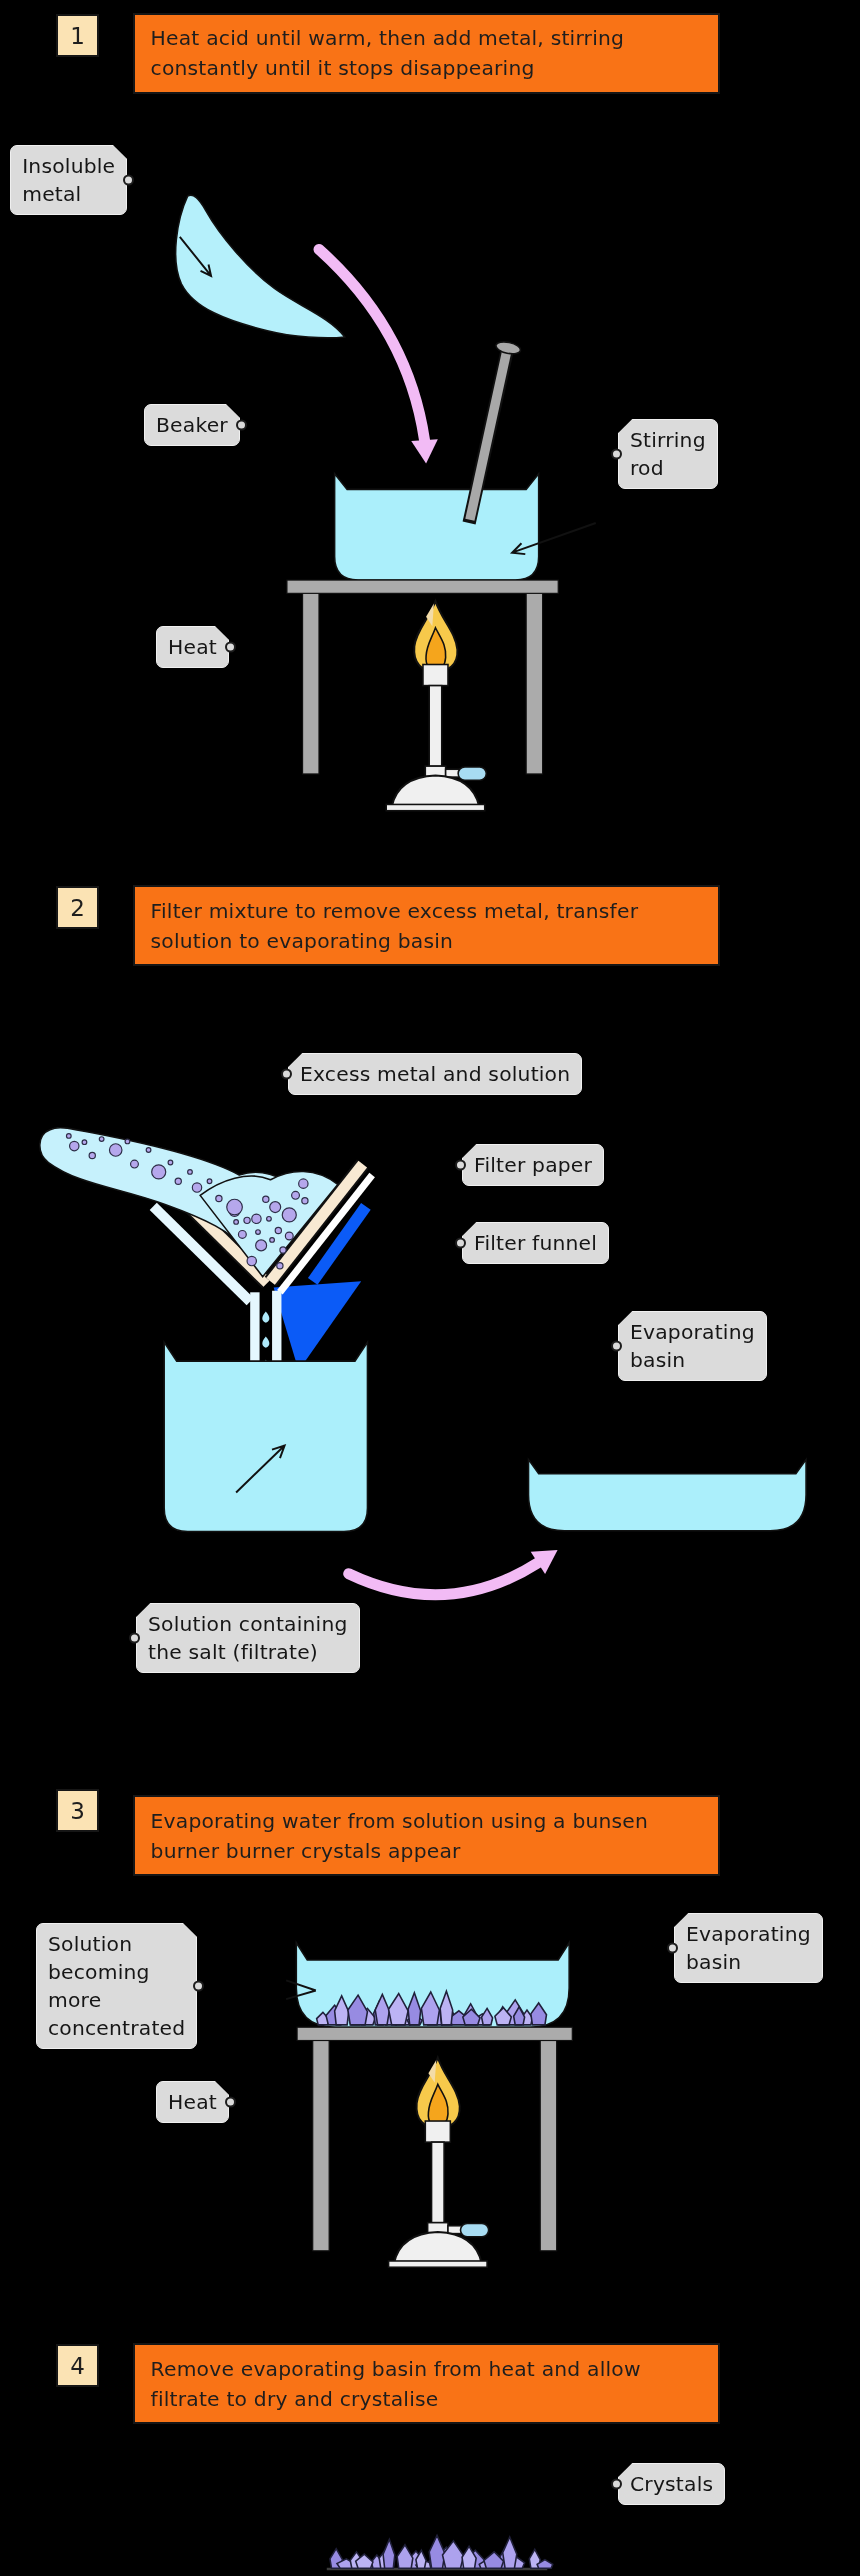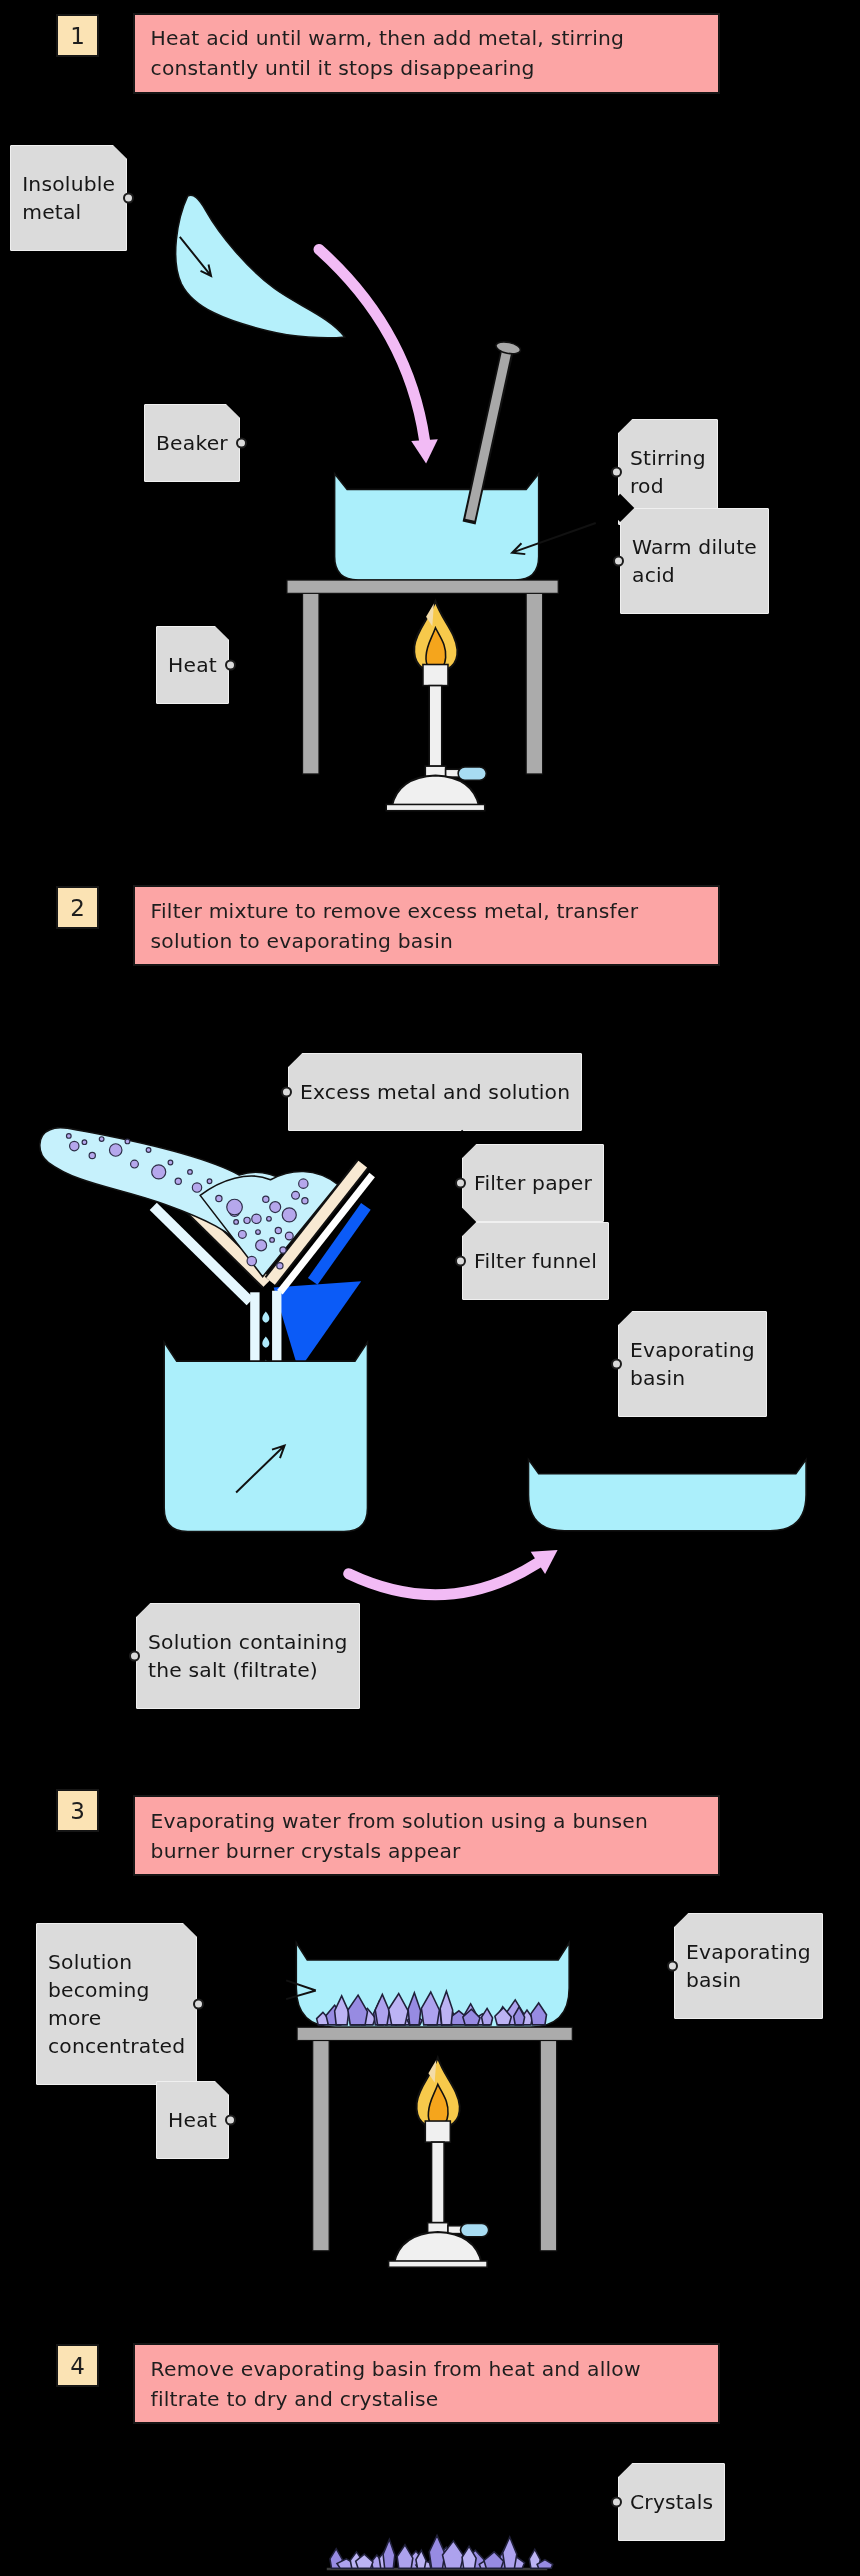--- a/index.html
+++ b/index.html
@@ -7,27 +7,27 @@
     position:relative;width:860px;height:2576px;background:#000;
     font-family:"DejaVu Sans","Liberation Sans",sans-serif;overflow:hidden;
   }
   #art{position:absolute;left:0;top:0;}
   .step-badge{
     position:absolute;width:39px;height:39px;background:#FBE3B4;border:2.3px solid #161616;
     display:flex;align-items:center;justify-content:center;
     font-size:23px;color:#1e1e1e;z-index:3;
   }
   .step-header{
-    position:absolute;width:552px;background:#fca5a5;border:2.3px solid #161616;
+    position:absolute;width:552px;background:#f97316;border:2.3px solid #161616;
     padding:8.6px 15.6px;font-size:20.3px;line-height:30px;color:#1e1e1e;
     letter-spacing:0.2px;z-index:3;
   }
   .tag{
-    position:absolute;background:#DBDBDB;border:1.6px solid #F0F0F0;border-radius:1px;
-    padding:24px 11px;font-size:20.3px;line-height:28px;color:#161616;
+    position:absolute;background:#DBDBDB;border:1.6px solid #F0F0F0;border-radius:7px;
+    padding:6px 11px;font-size:20.3px;line-height:28px;color:#161616;
     letter-spacing:0.2px;white-space:nowrap;z-index:3;width:max-content;
   }
   .tag::after{
     content:'';position:absolute;width:20.3px;height:20.3px;background:#000;transform:rotate(45deg);
   }
   .tag.hole-right::after{top:-11px;right:-11px;}
   .tag.hole-left::after{top:-11px;left:-11px;}
   .tag .hole{
     position:absolute;width:7px;height:7px;border-radius:50%;
     background:#DBDBDB;border:2.3px solid #1d1d1d;top:50%;
@@ -270,25 +270,20 @@
     <div class="tag-line">Beaker</div>
     <span class="hole"></span>
   </div>
 
   <div class="tag hole-left" style="left:618px;top:419px;">
     <div class="tag-line">Stirring</div>
     <div class="tag-line">rod</div>
     <span class="hole"></span>
   </div>
 
-  <div class="tag hole-left" style="left:620px;top:508px;">
-    <div class="tag-line">Warm dilute</div>
-    <div class="tag-line">acid</div>
-    <span class="hole"></span>
-  </div>
 
   <div class="tag hole-right" style="left:156px;top:626px;">
     <div class="tag-line">Heat</div>
     <span class="hole"></span>
   </div>
 
   <div class="step-badge" style="left:56px;top:886px;">2</div>
   <div class="step-header" style="left:133px;top:885px;">
     <div class="tag-line">Filter mixture to remove excess metal, transfer</div>
     <div class="tag-line">solution to evaporating basin</div>

